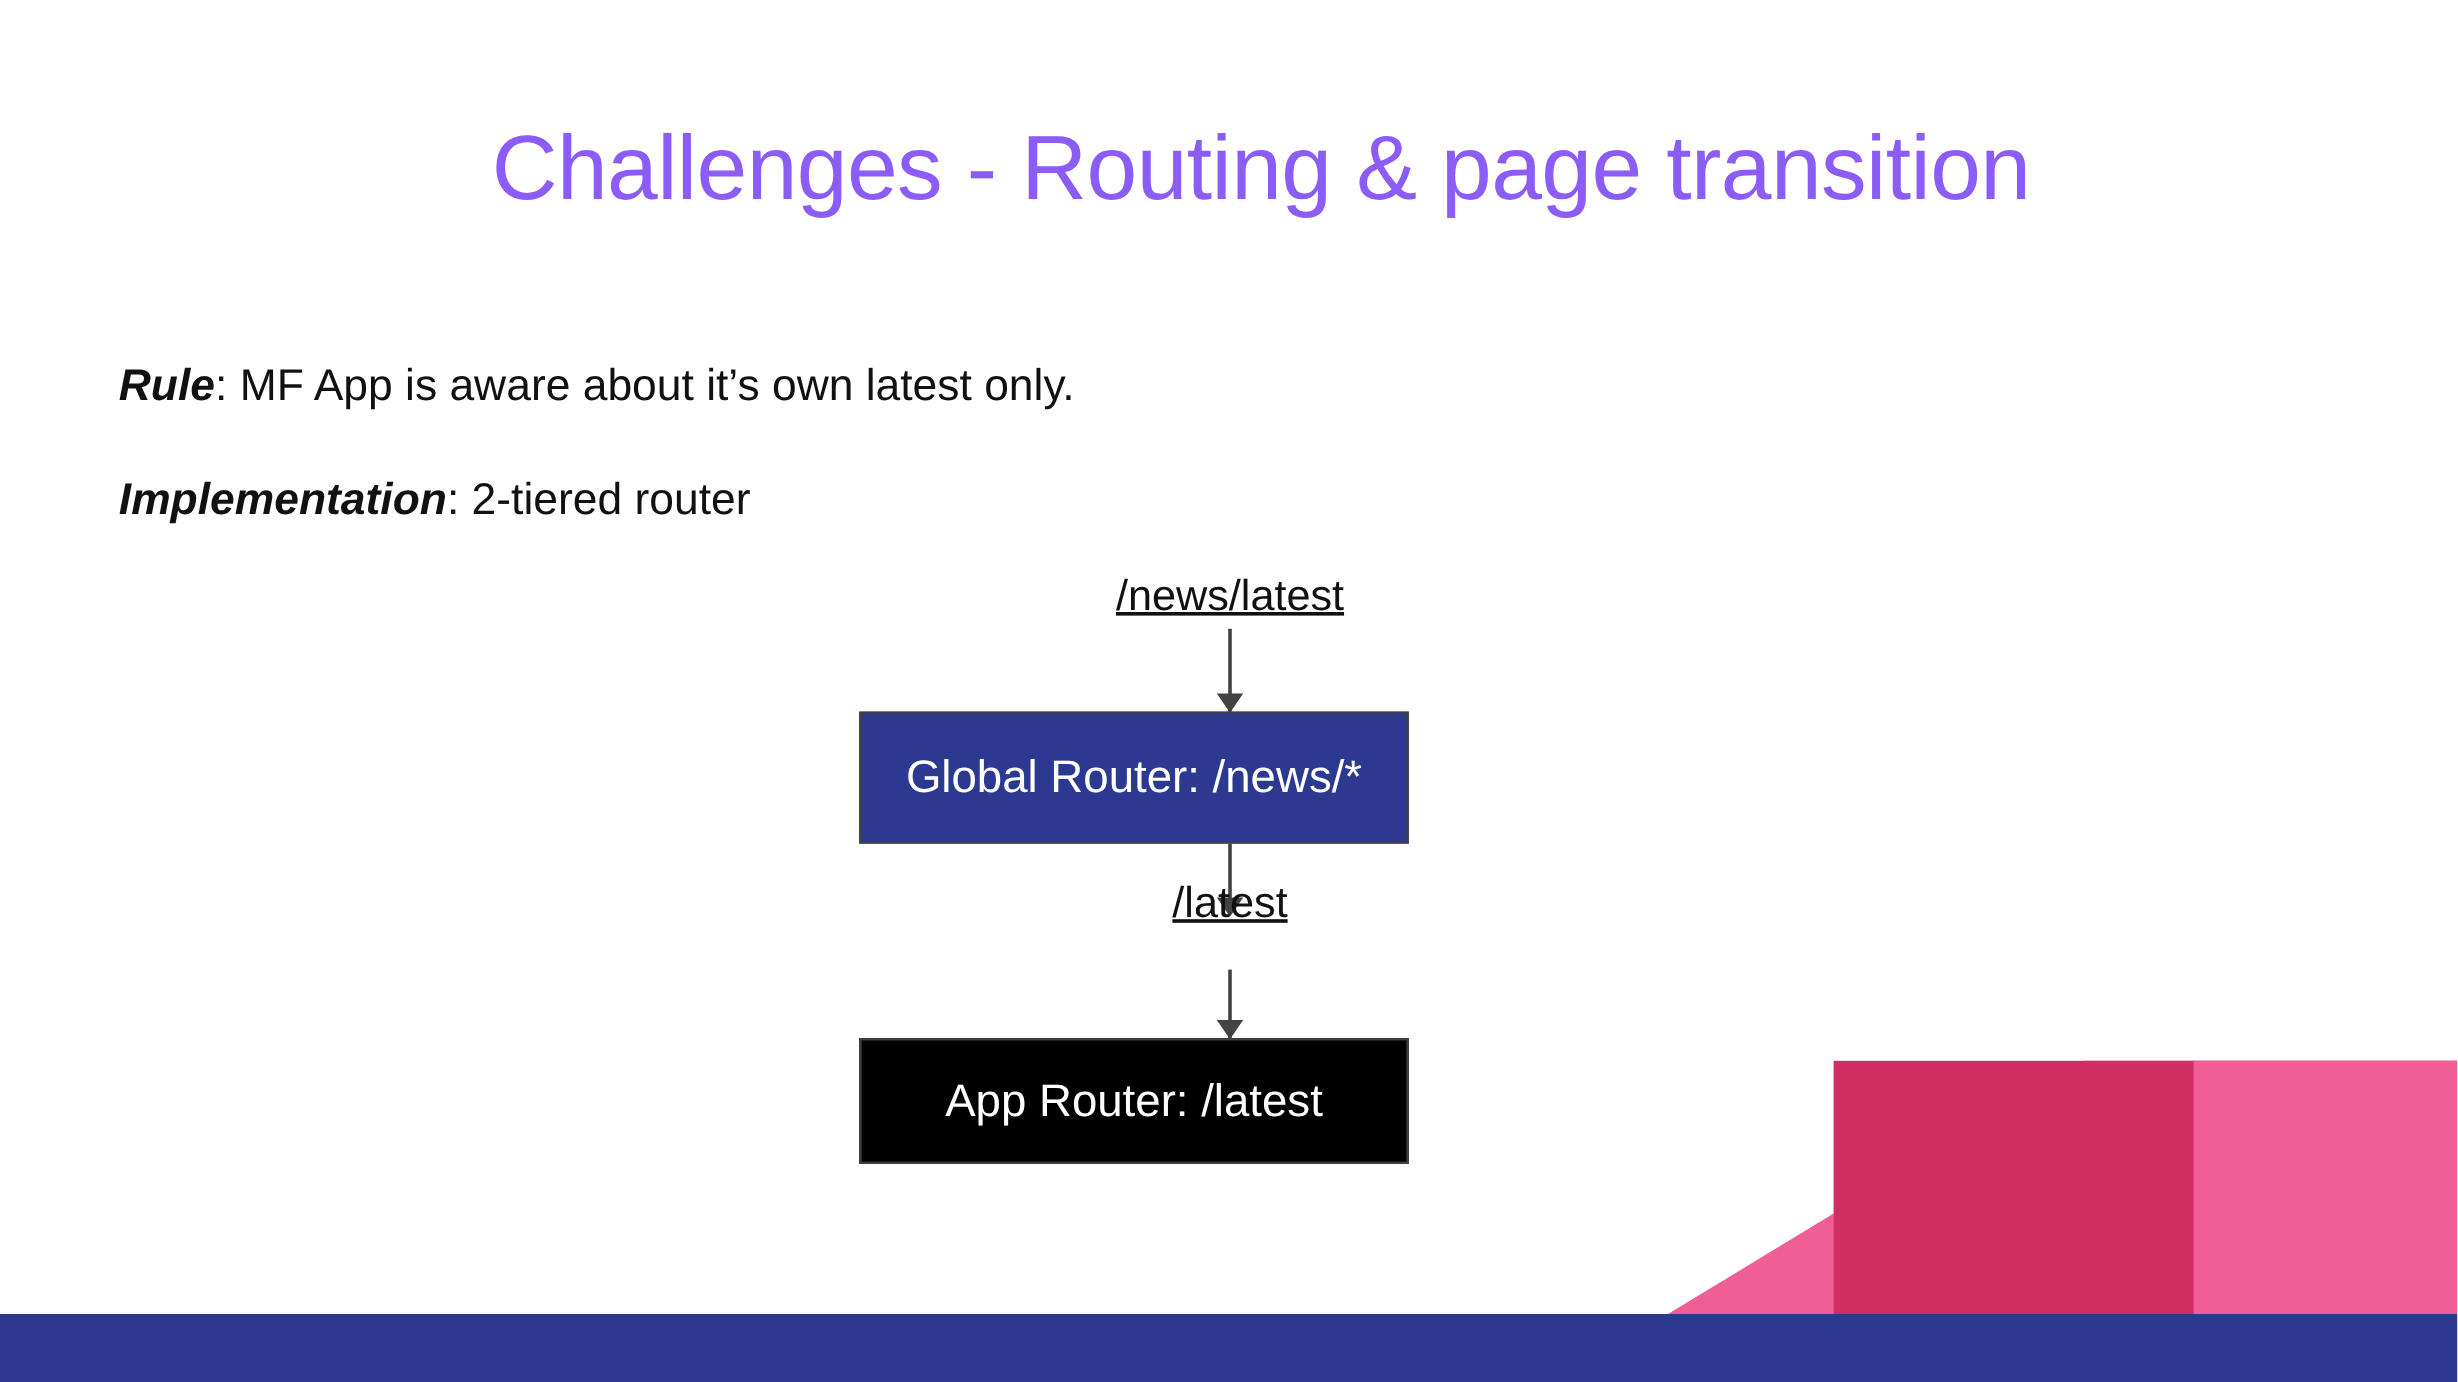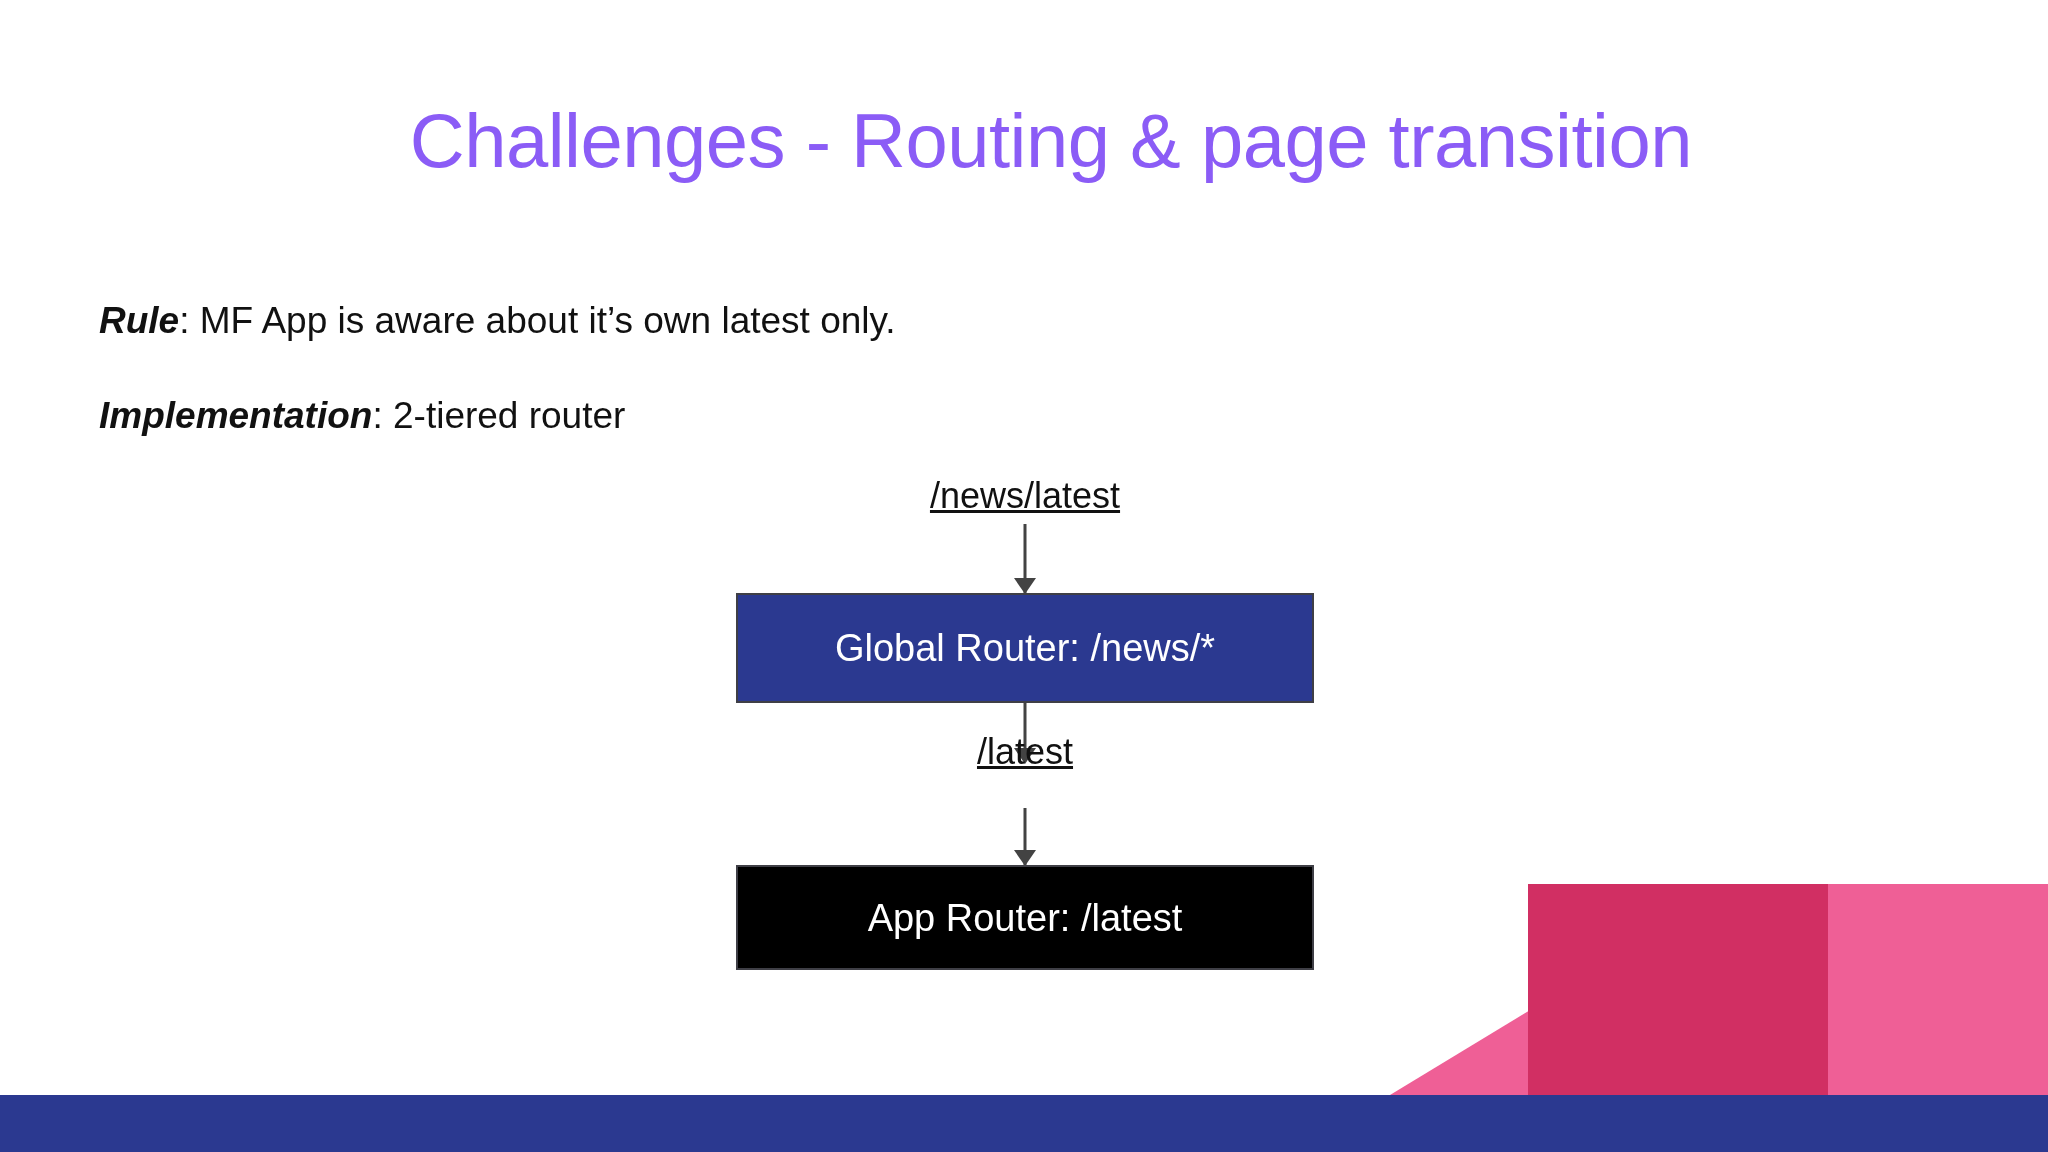--- a/index.html
+++ b/index.html
@@ -58,22 +58,22 @@
     white-space:nowrap;
     text-align:center;
     transform:translateX(-50%);
     text-decoration:underline;
   }
   #label-news-latest { left:1025px; top:478px; }
   #label-latest      { left:1025px; top:734px; }
 
   .dg-box {
     position:absolute;
-    left:736px;
-    width:578px;
+    left:716px;
+    width:458px;
     background:#2b3990;
     border:2px solid #3f3f46;
     display:flex;
     align-items:center;
     justify-content:center;
     color:#ffffff;
     font-size:38px;
     line-height:1;
     white-space:nowrap;
   }

